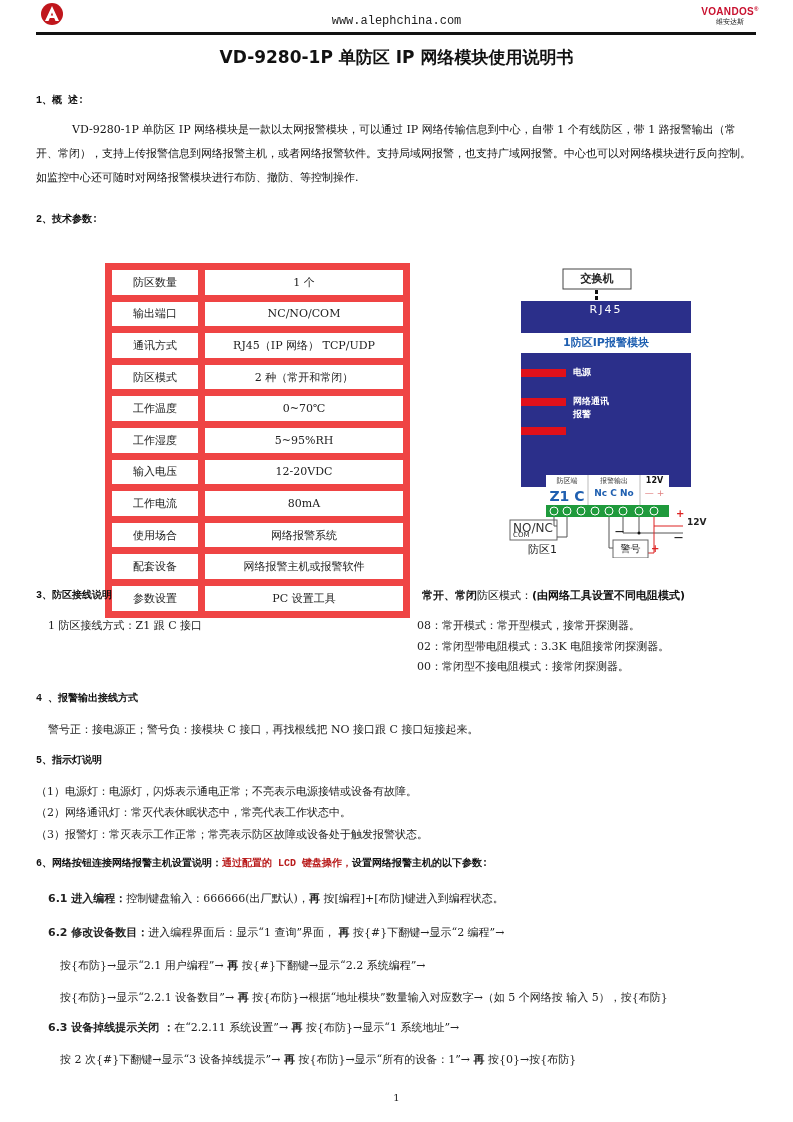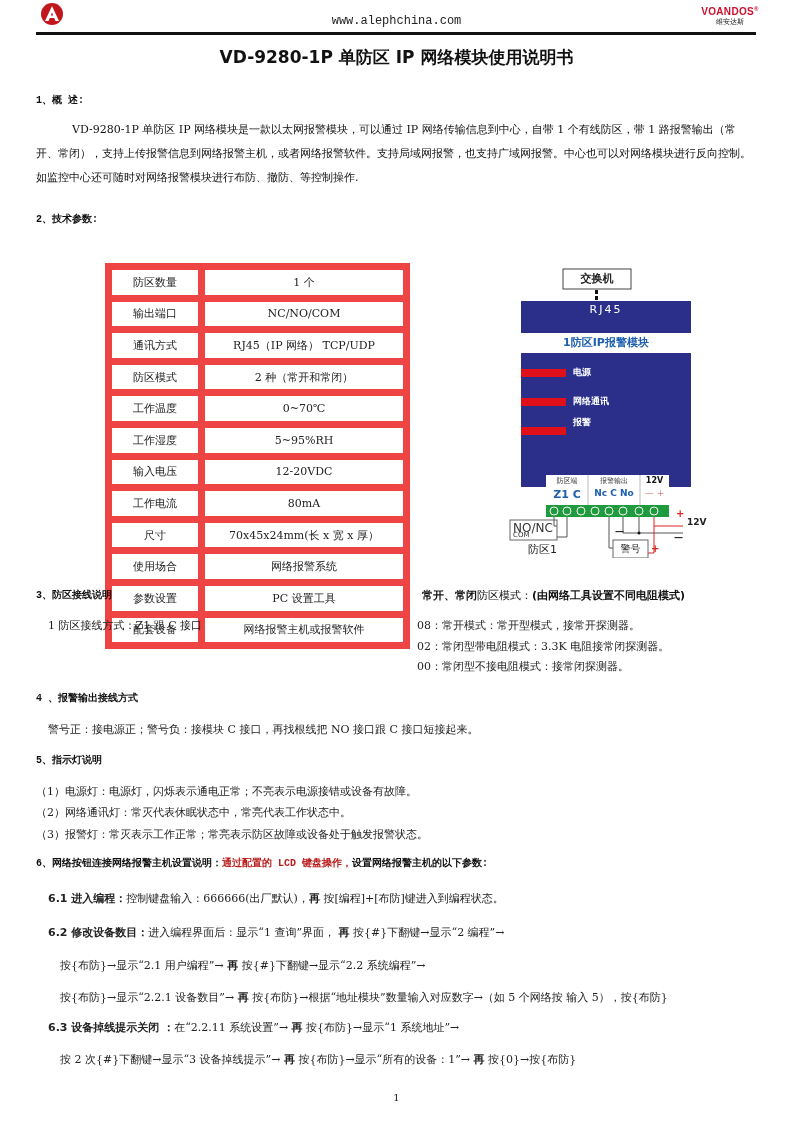--- a/index.html
+++ b/index.html
@@ -73,34 +73,30 @@
       </tr>
     <tr>
         <td class="k">输入电压</td>
         <td>12-20VDC</td>
       </tr>
     <tr>
         <td class="k">工作电流</td>
         <td>80mA</td>
       </tr>
     <tr>
-        <td class="k">尺寸</td>
-        <td>70x45x24mm(长 x 宽 x 厚）</td>
-      </tr>
-    <tr>
         <td class="k">使用场合</td>
         <td>网络报警系统</td>
       </tr>
     <tr>
+        <td class="k">配套设备</td>
+        <td>网络报警主机或报警软件</td>
+      </tr>
+    <tr>
         <td class="k">参数设置</td>
         <td>PC 设置工具</td>
-      </tr>
-    <tr>
-        <td class="k">配套设备</td>
-        <td>网络报警主机或报警软件</td>
       </tr>
   </tbody>
 </table>
 
 <div class="abs diag">
   <svg width="225" height="290" viewBox="0 0 225 290" style="position:absolute;left:0;top:0;">
 
     <rect x="60" y="1" width="68" height="20" fill="#fff" stroke="#444" stroke-width="1"></rect>
     <rect x="92" y="22" width="3" height="4" fill="#111"></rect>
     <rect x="92" y="28" width="3" height="4" fill="#111"></rect>
@@ -139,23 +135,23 @@
     <circle cx="136" cy="265" r="1.5" fill="#111"></circle>
     <polyline points="151,249 151,258 180,258" fill="none" stroke="#d22"></polyline>
     <polyline points="151,258 151,285 145,285" fill="none" stroke="#d22"></polyline>
     <rect x="110" y="272" width="35" height="18" fill="#fff" stroke="#666"></rect>
   </svg>
   <div class="abs" style="left:60px;top:3px;width:68px;text-align:center;font-family:'DejaVu Sans',sans-serif;font-size:11px;font-weight:bold;color:#222;">交换机</div>
   <div class="abs" style="left:18px;top:35px;width:170px;text-align:center;font-family:'DejaVu Sans',sans-serif;font-size:11px;color:#fff;letter-spacing:2px;">RJ45</div>
   <div class="abs" style="left:18px;top:67px;width:170px;text-align:center;font-family:'DejaVu Sans',sans-serif;font-size:11px;font-weight:bold;color:#1f5fb0;">1防区IP报警模块</div>
   <div class="abs" style="left:70px;top:98px;font-family:'DejaVu Sans',sans-serif;font-size:9px;font-weight:bold;color:#fff;">电源</div>
   <div class="abs" style="left:70px;top:127px;font-family:'DejaVu Sans',sans-serif;font-size:9px;font-weight:bold;color:#fff;">网络通讯</div>
-  <div class="abs" style="left:70px;top:148px;font-family:Liberation Mono, monospace;font-size:9px;font-weight:bold;color:#fff;">报警</div>
+  <div class="abs" style="left:70px;top:140px;font-family:Liberation Mono, monospace;font-size:9px;font-weight:bold;color:#fff;">报警</div>
   <div class="abs" style="left:43px;top:208px;width:42px;text-align:center;font-family:'DejaVu Sans',sans-serif;font-size:7px;color:#333;">防区端</div>
-  <div class="abs" style="left:43px;top:220px;width:42px;text-align:center;font-family:'DejaVu Sans',sans-serif;font-size:11px;font-weight:bold;color:#1f5fb0;">Z1 C</div>
+  <div class="abs" style="left:43px;top:220px;width:42px;text-align:center;font-family:'DejaVu Sans',sans-serif;font-size:14px;font-weight:bold;color:#1f5fb0;">Z1 C</div>
   <div class="abs" style="left:85px;top:208px;width:52px;text-align:center;font-family:'DejaVu Sans',sans-serif;font-size:7px;color:#333;">报警输出</div>
   <div class="abs" style="left:85px;top:220px;width:52px;text-align:center;font-family:'DejaVu Sans',sans-serif;font-size:9px;font-weight:bold;color:#1f5fb0;">Nc C No</div>
   <div class="abs" style="left:137px;top:208px;width:29px;text-align:center;font-family:'DejaVu Sans',sans-serif;font-size:8px;font-weight:bold;color:#111;">12V</div>
   <div class="abs" style="left:137px;top:220px;width:29px;text-align:center;font-family:'DejaVu Sans',sans-serif;font-size:9px;color:#e08080;">— +</div>
   <div class="abs" style="left:10px;top:253px;font-family:'DejaVu Sans',sans-serif;font-size:12px;color:#333;">NO/NC</div>
   <div class="abs" style="left:10px;top:263px;font-family:'DejaVu Sans',sans-serif;font-size:7px;color:#333;">COM</div>
   <div class="abs" style="left:25px;top:274px;font-family:'DejaVu Sans',sans-serif;font-size:11px;color:#222;">防区1</div>
   <div class="abs" style="left:110px;top:274px;width:35px;text-align:center;font-family:'DejaVu Sans',sans-serif;font-size:10px;color:#222;">警号</div>
   <div class="abs" style="left:184px;top:249px;font-family:'DejaVu Sans',sans-serif;font-size:9px;font-weight:bold;color:#222;">12V</div>
   <div class="abs" style="left:173px;top:240px;font-family:'DejaVu Sans',sans-serif;font-size:10px;font-weight:bold;color:#d22;">+</div>

